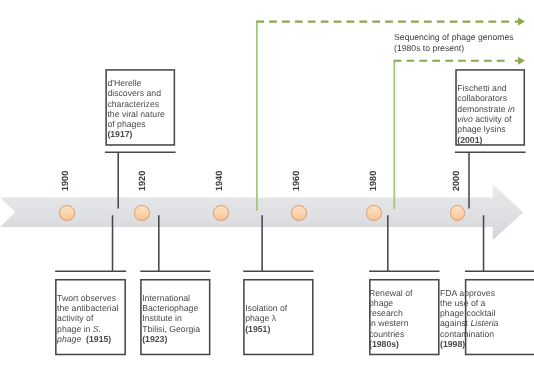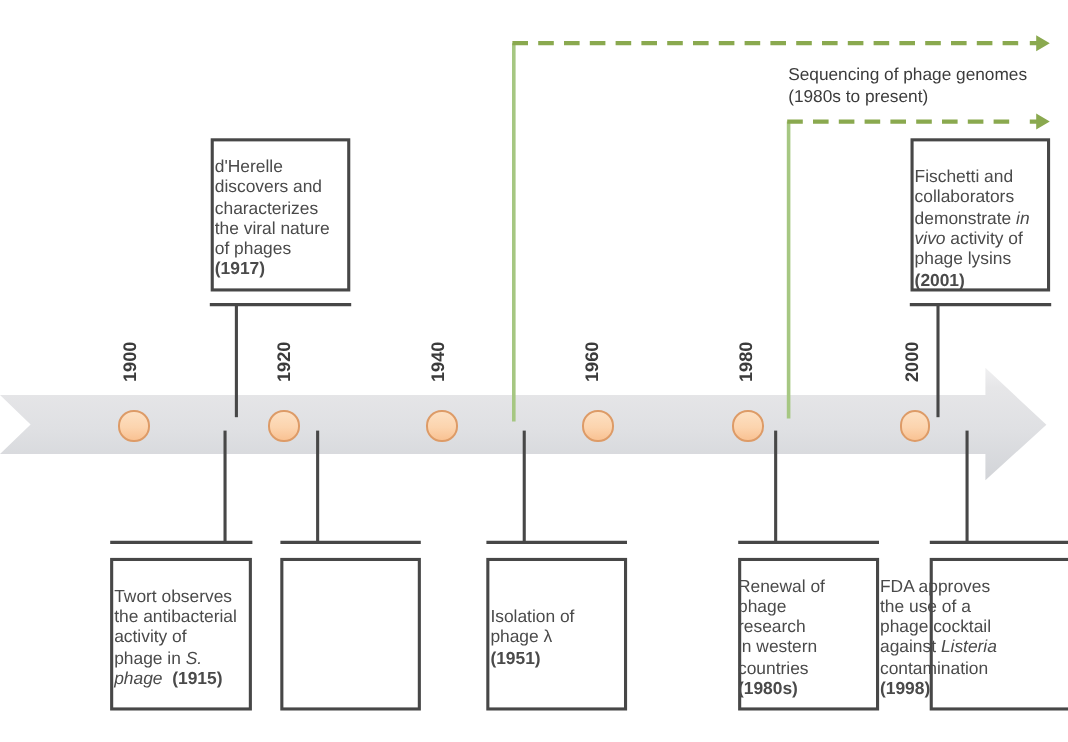--- a/index.html
+++ b/index.html
@@ -123,20 +123,29 @@
   <div class="evbox" style="left:55.1px;top:279px;width:70.8px;height:76.2px;">
     <div class="inner">
       <div>Twort observes</div>
       <div>the antibacterial</div>
       <div>activity of</div>
       <div>phage in <i>S.</i></div>
       <div><i>phage</i>&nbsp; <b>(1915)</b></div>
     </div>
   </div>
 
+  <div class="evbox" style="left:140.2px;top:279px;width:70.2px;height:76.2px;">
+    <div class="inner">
+      <div>International</div>
+      <div>Bacteriophage</div>
+      <div>Institute in</div>
+      <div>Tbilisi, Georgia</div>
+      <div><b>(1923)</b></div>
+    </div>
+  </div>
 
   <div class="evbox" style="left:243.2px;top:279px;width:61px;height:76.2px;">
     <div class="inner">
       <div>Isolation of</div>
       <div>phage λ <b>(1951)</b></div>
     </div>
   </div>
 
   <div class="evbox" style="left:367px;top:279px;width:48px;height:76.2px;">
     <div class="inner">

